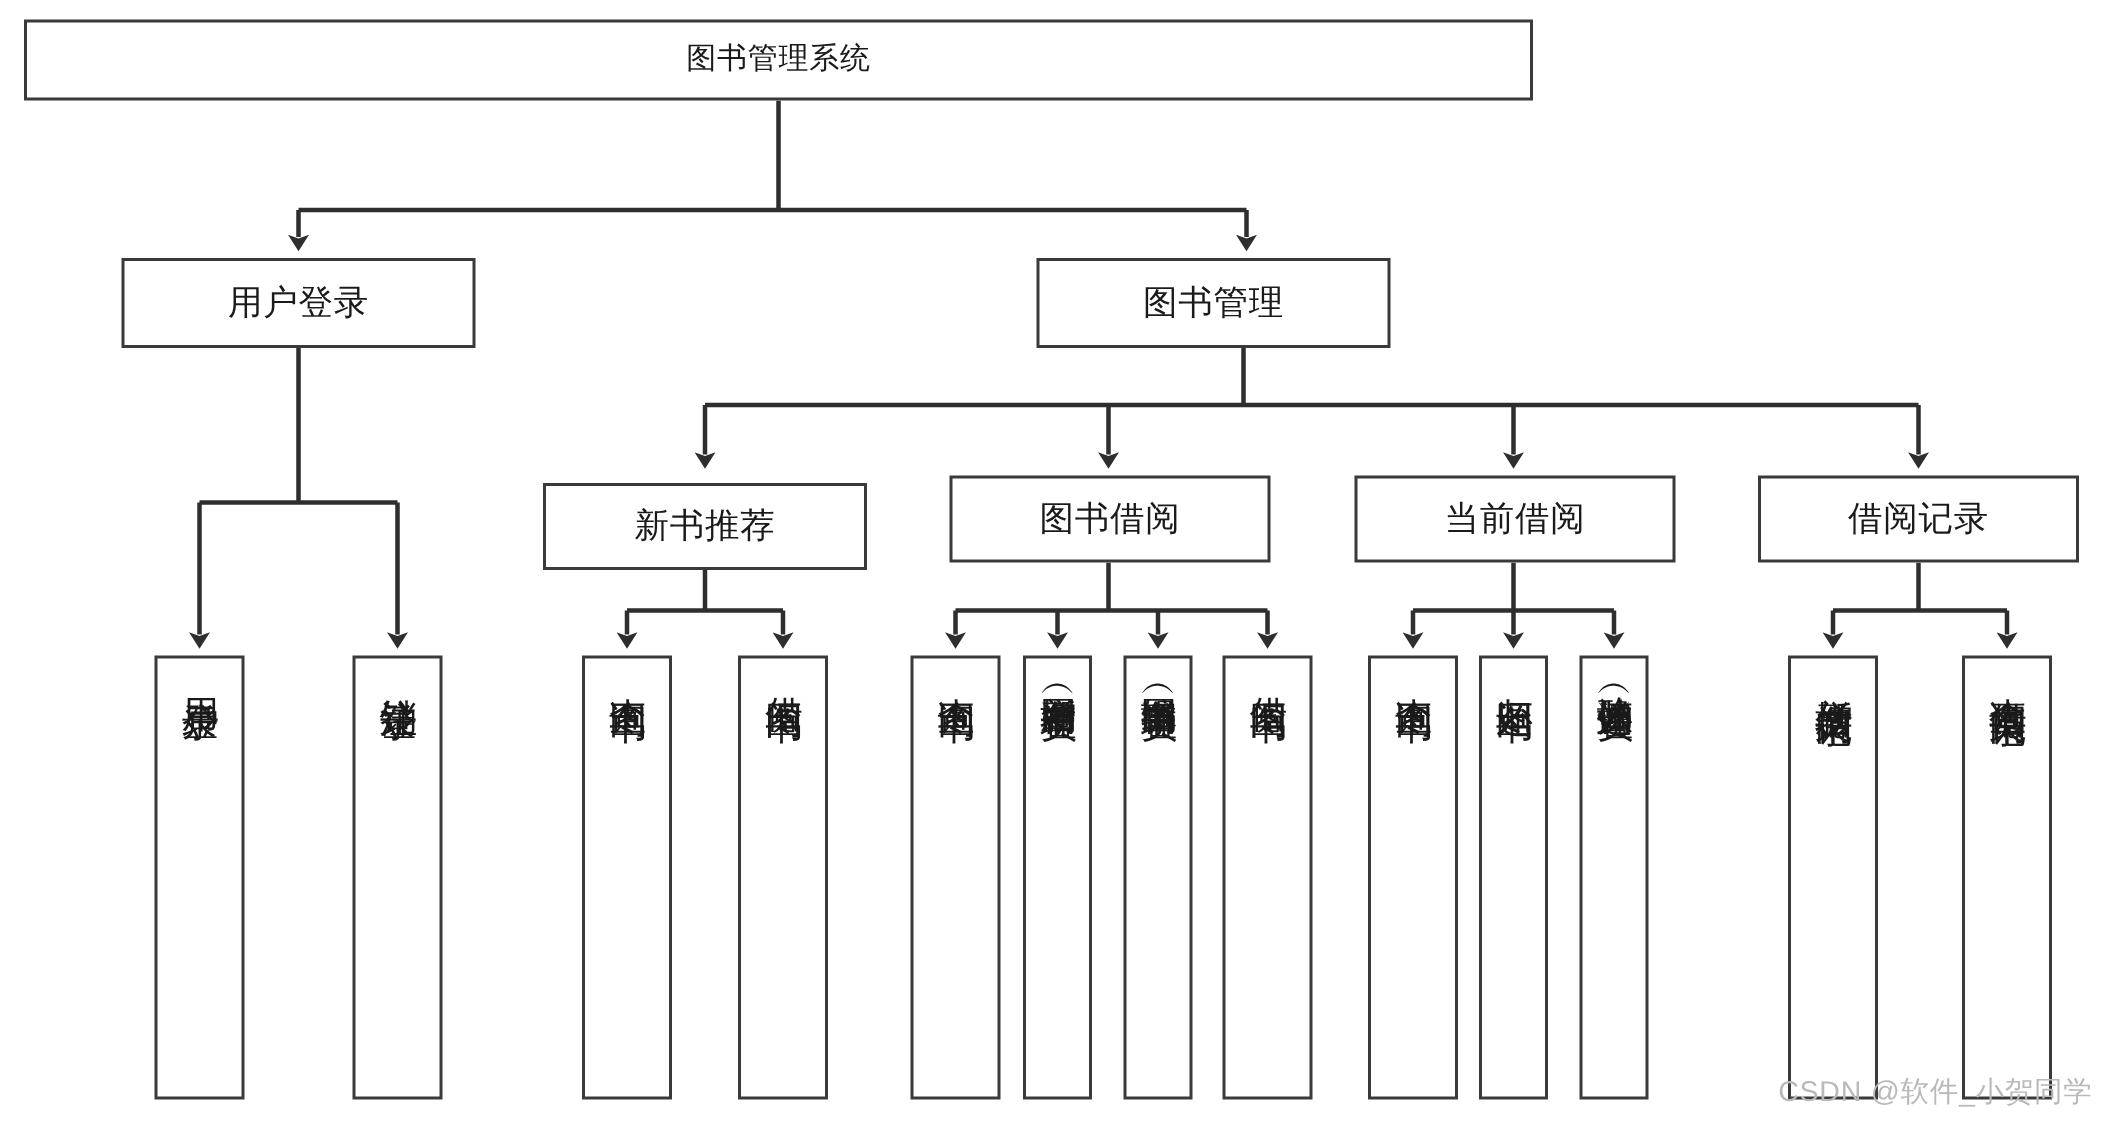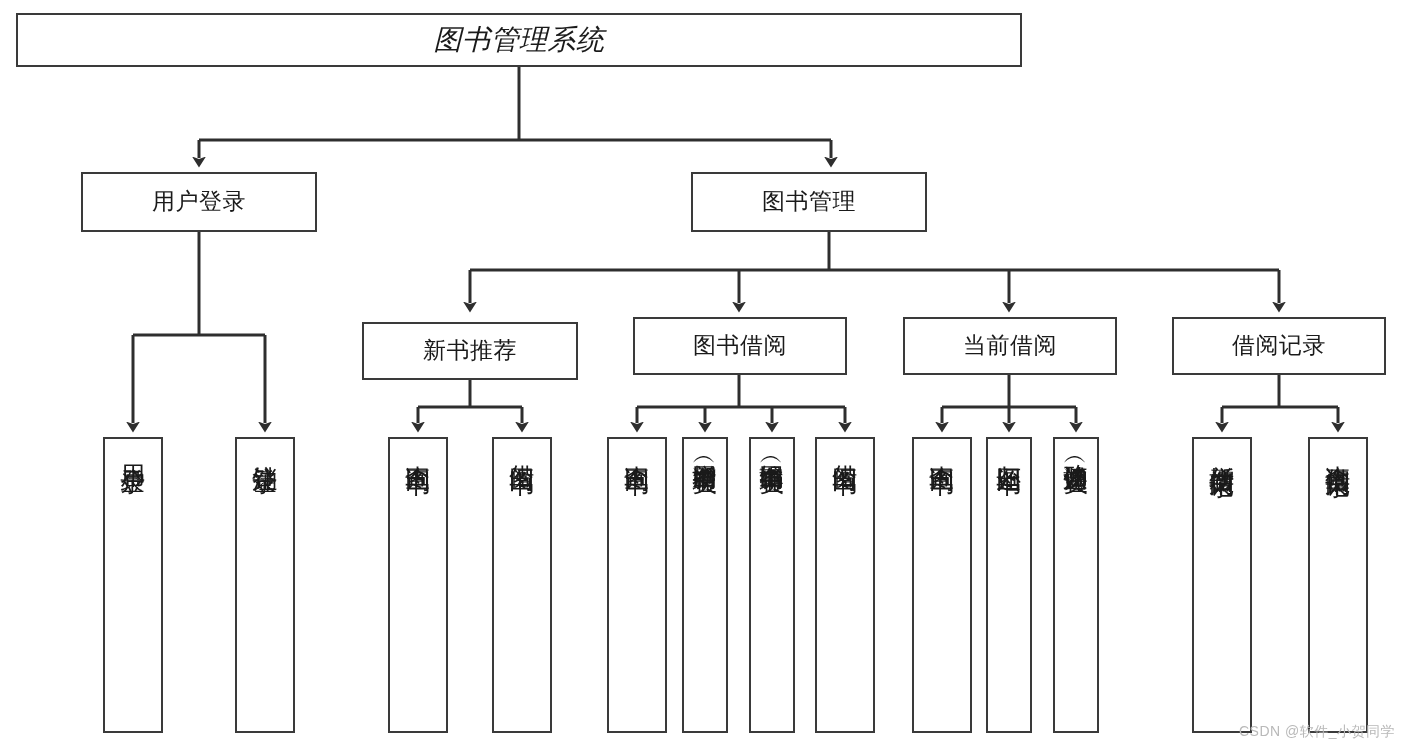--- a/index.html
+++ b/index.html
@@ -40,22 +40,21 @@
     display: block;
     text-align: center;
     line-height: 1.18;
     letter-spacing: 0.5px;
   }
   .node.horiz .node-label {
     writing-mode: horizontal-tb;
     font-size: 23px;
   }
   .node.root .node-label {
-    font-size: 28px;
-    font-style: italic;
+    font-size: 20px;
   }
   .node.vert {
     align-items: flex-start;
     padding-top: 6px;
   }
   .node.vert .node-label {
     writing-mode: vertical-rl;
     text-orientation: upright;
     font-size: 25px;
     line-height: 1.05;
@@ -63,21 +62,21 @@
     white-space: nowrap;
   }
   .node.vert.narrow .node-label {
     font-size: 24px;
     letter-spacing: 1px;
   }
   #watermark {
     position: absolute;
     right: 10px;
     bottom: 6px;
-    font-size: 14px;
+    font-size: 19px;
     color: #b9b9b9;
     z-index: 5;
     white-space: nowrap;
     letter-spacing: 0.5px;
   }
 </style>
 </head>
 <body>
 
 <div id="canvas">

